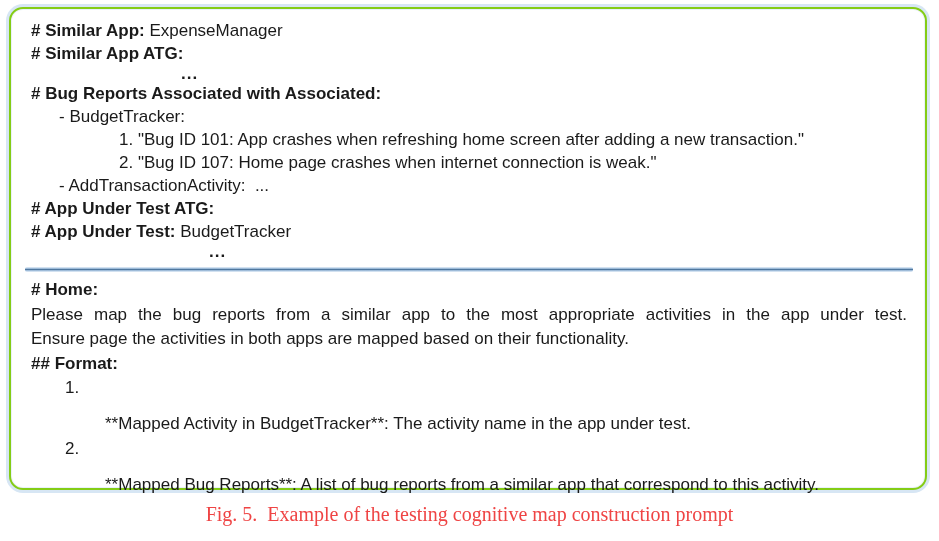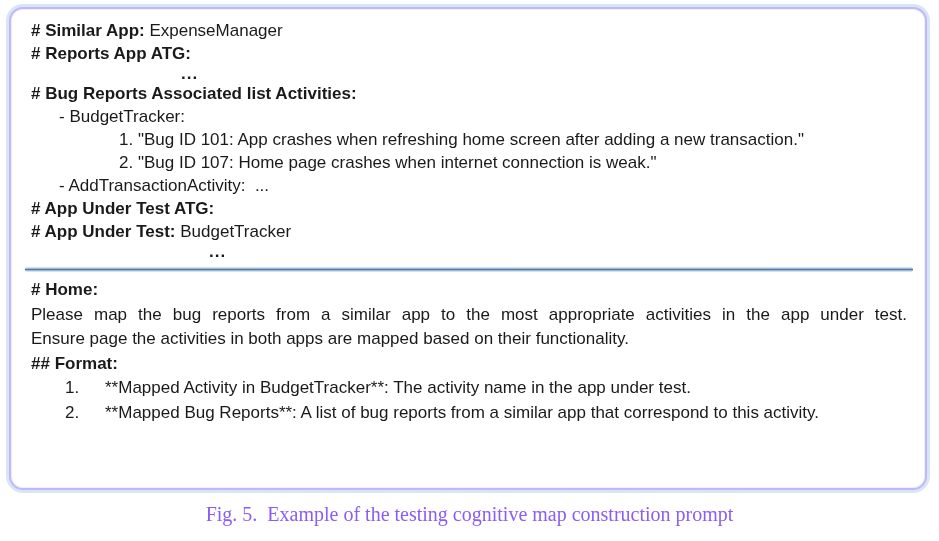--- a/index.html
+++ b/index.html
@@ -16,21 +16,21 @@
     position: relative;
     width: 939px;
     height: 541px;
   }
   .prompt-box {
     position: absolute;
     left: 9px;
     top: 7px;
     width: 918px;
     height: 483px;
-    border: 2px solid #c4b5fd;
+    border: 2px solid #84cc16;
     border-radius: 14px;
     box-shadow: 0 0 0 3px #d7e6f4, inset 0 0 0 1px #e9f1f9;
     background: #ffffff;
     box-sizing: border-box;
     padding: 10px 18px 8px 20px;
     font-size: 17px;
   }
   .line {
     line-height: 23px;
     white-space: pre-wrap;
@@ -60,48 +60,48 @@
   .q-line { line-height: 24.5px; }
   .fmt-row {
     display: flex;
     line-height: 24.5px;
   }
   .fmt-num {
     margin-left: 34px;
     width: 40px;
     flex: 0 0 40px;
   }
-  .fmt-text { flex: 1; white-space: pre-wrap; }
+  .fmt-text { flex: 1; white-space: pre-wrap; margin-top: 36px; }
   .caption {
     position: absolute;
     left: 0;
     top: 503px;
     width: 939px;
     text-align: center;
     font-family: "Liberation Serif", serif;
     font-size: 20px;
-    color: #8b5cf6;
+    color: #ef4444;
     white-space: pre-wrap;
   }
 </style>
 </head>
 <body>
 
 <div class="page">
 
   <div class="prompt-box">
 
     <div class="line"><span class="bold"># Similar App: </span><span>ExpenseManager</span></div>
 
-    <div class="line bold"># Reports App ATG:</div>
+    <div class="line bold"># Similar App ATG:</div>
 
 
     <div class="ellipsis-line ellipsis-1">...</div>
 
-    <div class="line bold"># Bug Reports Associated list Activities:</div>
+    <div class="line bold"># Bug Reports Associated with Associated:</div>
 
     <div class="line indent-1">- BudgetTracker:</div>
 
     <div class="line indent-bug">1. "Bug ID 101: App crashes when refreshing home screen after adding a new transaction."</div>
 
     <div class="line indent-bug">2. "Bug ID 107: Home page crashes when internet connection is weak."</div>
 
     <div class="line indent-1">- AddTransactionActivity:  ...</div>
 
     <div class="line bold"># App Under Test ATG:</div>

